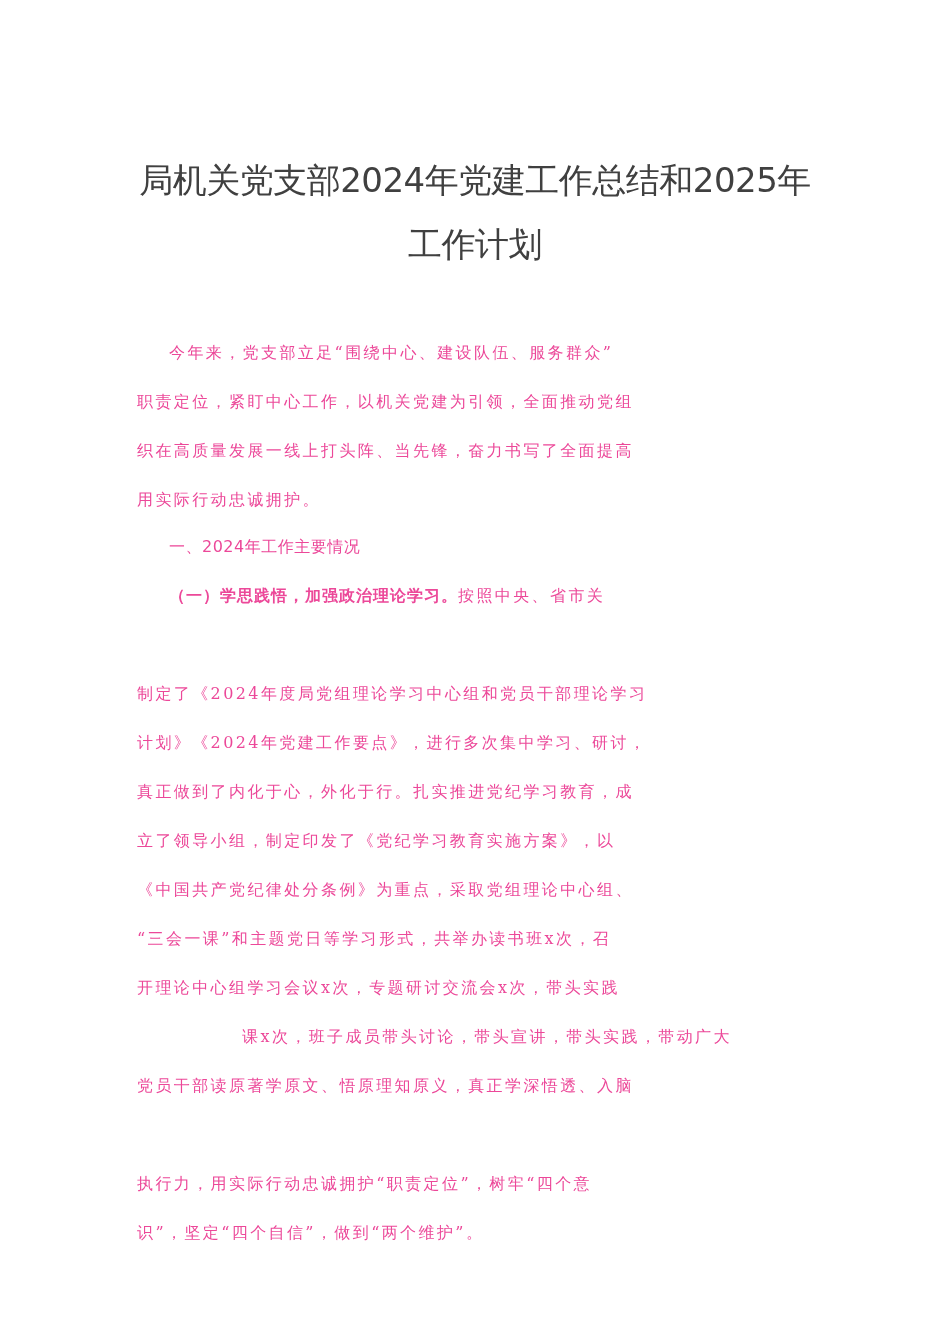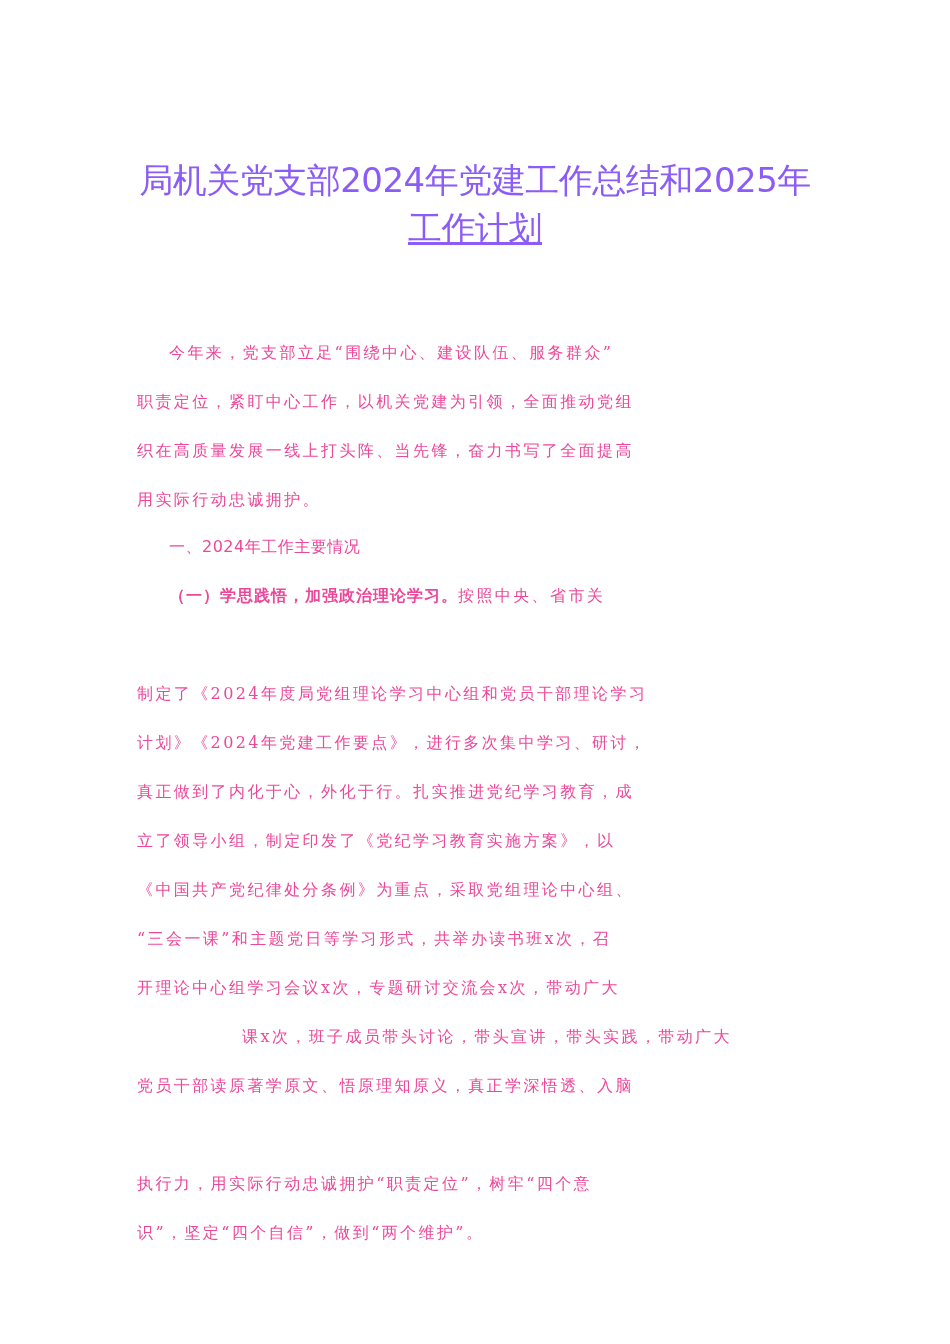--- a/index.html
+++ b/index.html
@@ -1,23 +1,23 @@
 <!DOCTYPE html>
 <html><head>
 <meta charset="utf-8">
 <style>
   html, body { margin: 0; padding: 0; background: #ffffff; }
   body { width: 950px; height: 1344px; position: relative; overflow: hidden;
          font-family: "DejaVu Serif", "Liberation Serif", serif; color: #111; }
   .page { position: absolute; left: 0; top: 0; width: 950px; height: 1344px; }
   .title { position: absolute; left: 90px; width: 770px; text-align: center;
            font-family: "DejaVu Sans", "Liberation Sans", sans-serif;
-           font-size: 34px; line-height: 48px; color: #8b5cf6; letter-spacing: -0.5px; }
+           font-size: 34px; line-height: 48px; color: #404040; letter-spacing: -0.5px; }
   .t1 { top: 156px; }
-  .t2 { top: 204px; text-decoration: underline; }
+  .t2 { top: 220px; }
   .line { position: absolute; left: 137px; width: 700px; font-size: 16px;
           line-height: 34px; white-space: nowrap; letter-spacing: 2.4px; color: #ec4899; }
   .indent { left: 169px; }
   .heading { font-family: "DejaVu Sans", "Liberation Sans", sans-serif; letter-spacing: 0.5px; }
   .bold { font-weight: bold; font-family: "DejaVu Sans", "Liberation Sans", sans-serif; letter-spacing: 1px; }
 </style>
 </head>
 <body>
 
 <div class="page">
@@ -33,18 +33,18 @@
 
   <div class="line indent" style="top:579px;">
     <span class="bold">（一）学思践悟，加强政治理论学习。</span><span>按照中央、省市关</span>
   </div>
   <div class="line" style="top:677px;">制定了《2024年度局党组理论学习中心组和党员干部理论学习</div>
   <div class="line" style="top:726px;">计划》《2024年党建工作要点》，进行多次集中学习、研讨，</div>
   <div class="line" style="top:775px;">真正做到了内化于心，外化于行。扎实推进党纪学习教育，成</div>
   <div class="line" style="top:824px;">立了领导小组，制定印发了《党纪学习教育实施方案》，以</div>
   <div class="line" style="top:873px;">《中国共产党纪律处分条例》为重点，采取党组理论中心组、</div>
   <div class="line" style="top:922px;">“三会一课”和主题党日等学习形式，共举办读书班x次，召</div>
-  <div class="line" style="top:971px;">开理论中心组学习会议x次，专题研讨交流会x次，带动广大</div>
+  <div class="line" style="top:971px;">开理论中心组学习会议x次，专题研讨交流会x次，带头实践</div>
   <div class="line" style="top:1020px;text-align:center;">课x次，班子成员带头讨论，带头宣讲，带头实践，带动广大</div>
   <div class="line" style="top:1069px;">党员干部读原著学原文、悟原理知原义，真正学深悟透、入脑</div>
   <div class="line" style="top:1167px;">执行力，用实际行动忠诚拥护“职责定位”，树牢“四个意</div>
   <div class="line" style="top:1216px;">识”，坚定“四个自信”，做到“两个维护”。</div>
 </div>
 
 </body></html>

